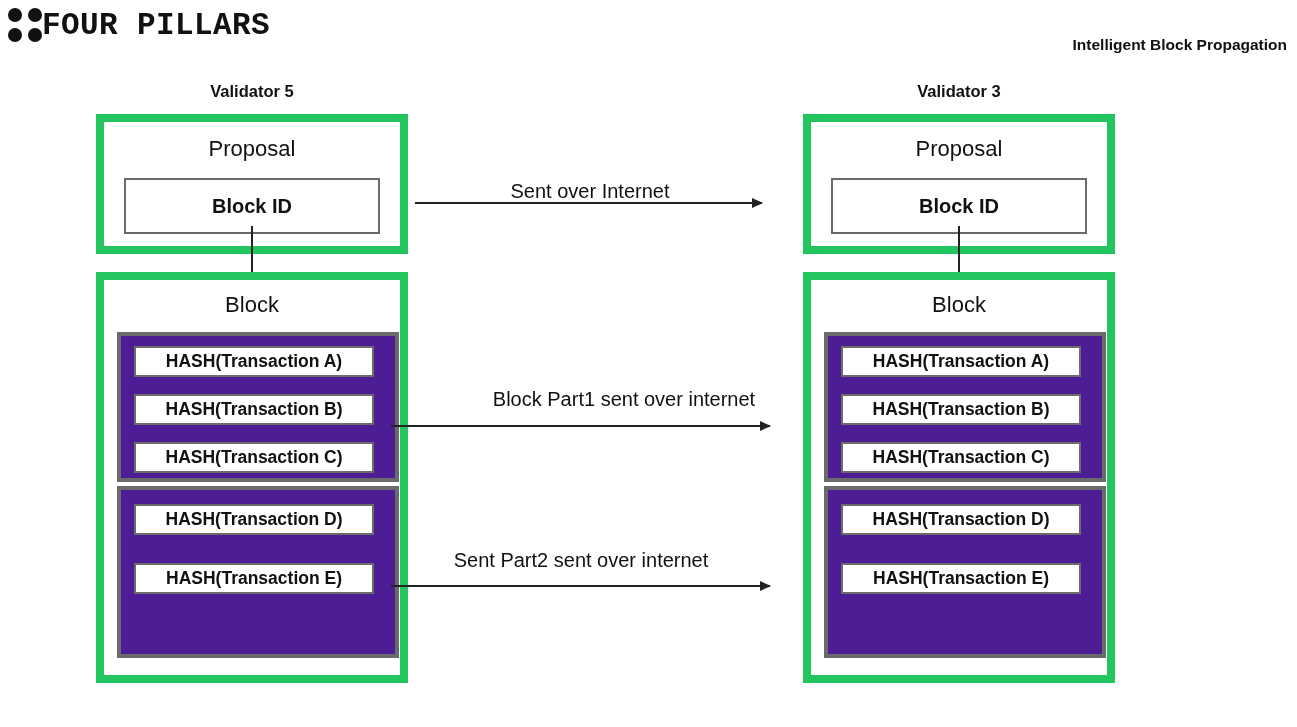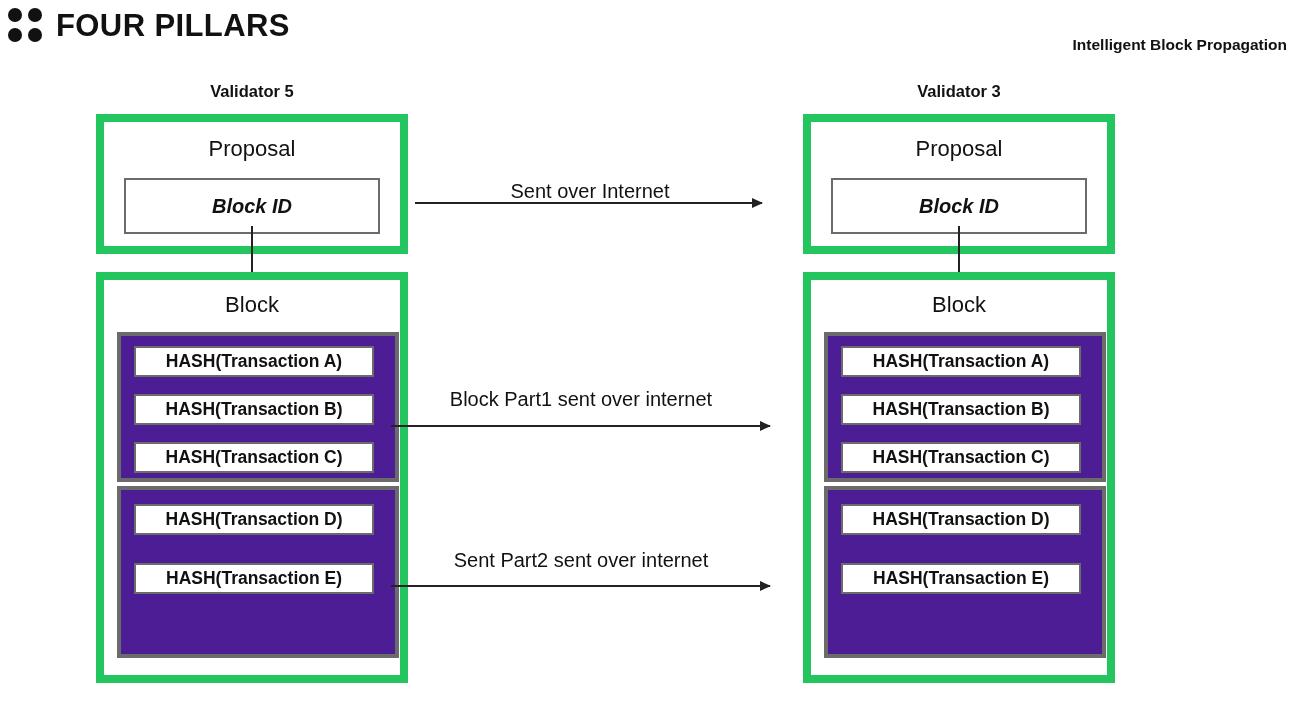--- a/index.html
+++ b/index.html
@@ -16,21 +16,21 @@
     overflow: hidden;
   }
 
   
   #brand {
     position: absolute;
     left: 8px;
     top: 8px;
     display: flex;
     align-items: center;
-    gap: 14px;
+    font-family: Liberation Mono, monospace;
   }
   #brand-mark {
     width: 34px;
     height: 34px;
     display: grid;
     grid-template-columns: 14px 14px;
     grid-template-rows: 14px 14px;
     gap: 6px;
   }
   #brand-mark i {
@@ -112,21 +112,20 @@
     font-size: 17.5px;
     font-weight: bold;
     white-space: nowrap;
     line-height: 1;
   }
   .id-label {
     font-size: 20px;
     font-weight: bold;
     white-space: nowrap;
     line-height: 1;
-    font-style: italic;
   }
 
   
   .h-arrow {
     position: absolute;
     height: 2px;
     background: #222222;
   }
   .h-arrow::after {
     content: "";
@@ -249,17 +248,17 @@
     </div>
     <div class="leaf-box" style="left:13px; top:73px; width:240px; height:31px;">
       <span class="leaf-label">HASH(Transaction E)</span>
     </div>
   </div>
 </div>
 
 <div class="arrow-label" style="left:415px; top:180px; width:350px;">Sent over Internet</div>
 <div class="h-arrow" style="left:415px; top:202px; width:347px;"></div>
 
-<div class="arrow-label" style="left:396px; top:388px; width:370px;">Block Part1 sent over internet</div>
+<div class="arrow-label" style="left:396px; top:388px; width:370px;padding-left:43px;">Block Part1 sent over internet</div>
 <div class="h-arrow" style="left:391px; top:425px; width:379px;"></div>
 
 <div class="arrow-label" style="left:396px; top:549px; width:370px;">Sent Part2 sent over internet</div>
 <div class="h-arrow" style="left:391px; top:585px; width:379px;"></div>
 
 </body></html>

